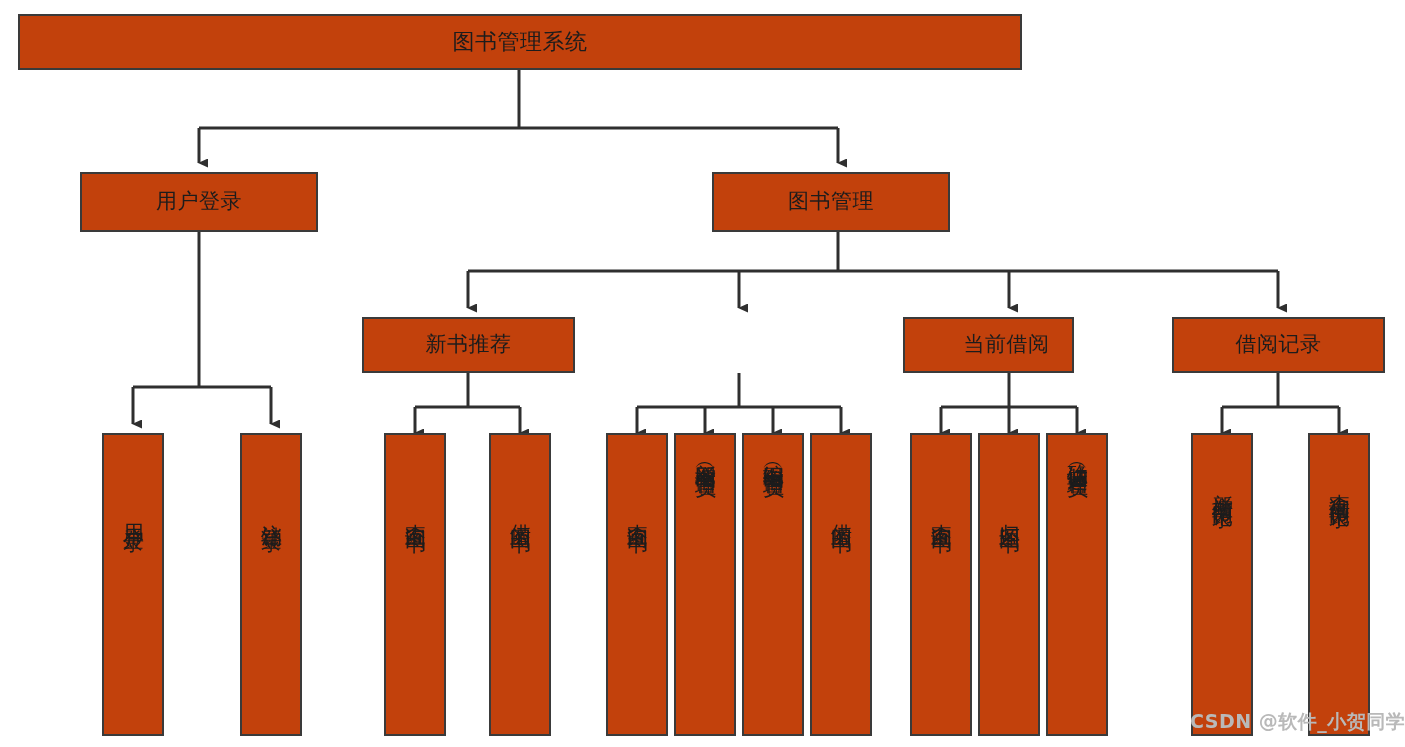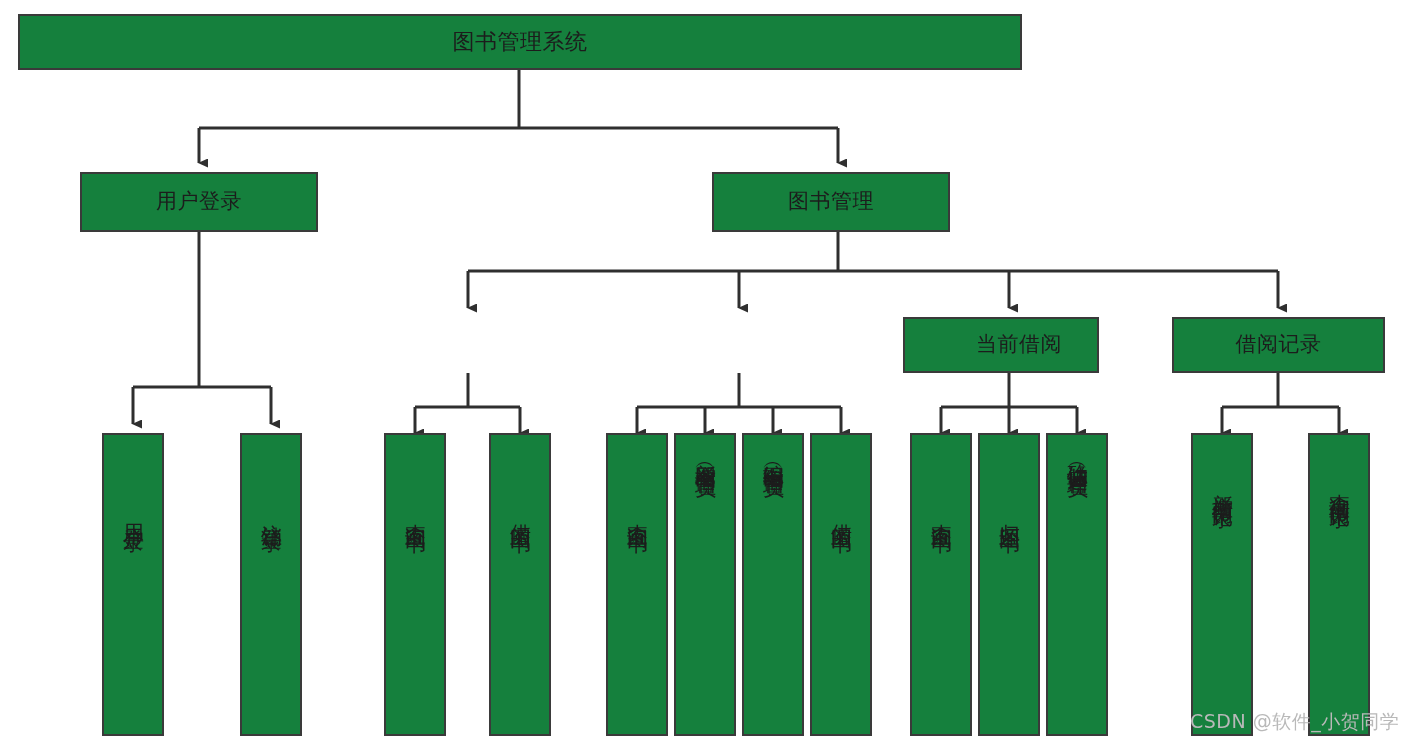--- a/index.html
+++ b/index.html
@@ -18,21 +18,21 @@
   #wires{
     position:absolute;
     left:0; top:0;
     width:1405px; height:747px;
     pointer-events:none;
   }
   .node{
     position:absolute;
     box-sizing:border-box;
     border:2.5px solid #3a3a3a;
-    background:#15803d;
+    background:#c2410c;
     display:flex;
     align-items:center;
     justify-content:center;
     text-align:center;
     z-index:2;
   }
   .node .lbl{
     display:block;
     line-height:1.12;
     letter-spacing:0.5px;
@@ -126,21 +126,24 @@
     <span class="lbl">图书管理系统</span>
   </div>
 
   <div class="node h" style="left:80px;  top:172px; width:238px; height:60px;">
     <span class="lbl">用户登录</span>
   </div>
   <div class="node h" style="left:712px; top:172px; width:238px; height:60px;align-items:center;">
     <span class="lbl">图书管理</span>
   </div>
 
-  <div class="node h" style="left:903px;  top:317px; width:196px; height:56px;padding-left:36px;">
+  <div class="node h" style="left:362px;  top:317px; width:213px; height:56px;">
+    <span class="lbl">新书推荐</span>
+  </div>
+  <div class="node h" style="left:903px;  top:317px; width:171px; height:56px;padding-left:36px;">
     <span class="lbl">当前借阅</span>
   </div>
   <div class="node h" style="left:1172px; top:317px; width:213px; height:56px;">
     <span class="lbl">借阅记录</span>
   </div>
 
   <div class="node v" style="left:102px; top:433px; width:62px; height:303px; padding-top:72px;">
     <span class="lbl">用户登录</span>
   </div>
   <div class="node v" style="left:240px; top:433px; width:62px; height:303px; padding-top:72px;">
@@ -177,15 +180,15 @@
     <span class="lbl">确认归还（管理员）</span>
   </div>
 
   <div class="node v" style="left:1191px; top:433px; width:62px; height:303px; padding-top:42px;">
     <span class="lbl">新增借阅记录</span>
   </div>
   <div class="node v" style="left:1308px; top:433px; width:62px; height:303px; padding-top:42px;">
     <span class="lbl">查询借阅记录</span>
   </div>
 
-  <div class="watermark" style="left:1190px; top:709px;">CSDN @软件_小贺同学</div>
+  <div class="watermark" style="left:1190px; top:709px;font-weight:bold;">CSDN @软件_小贺同学</div>
 
 </div>
 
 </body></html>

